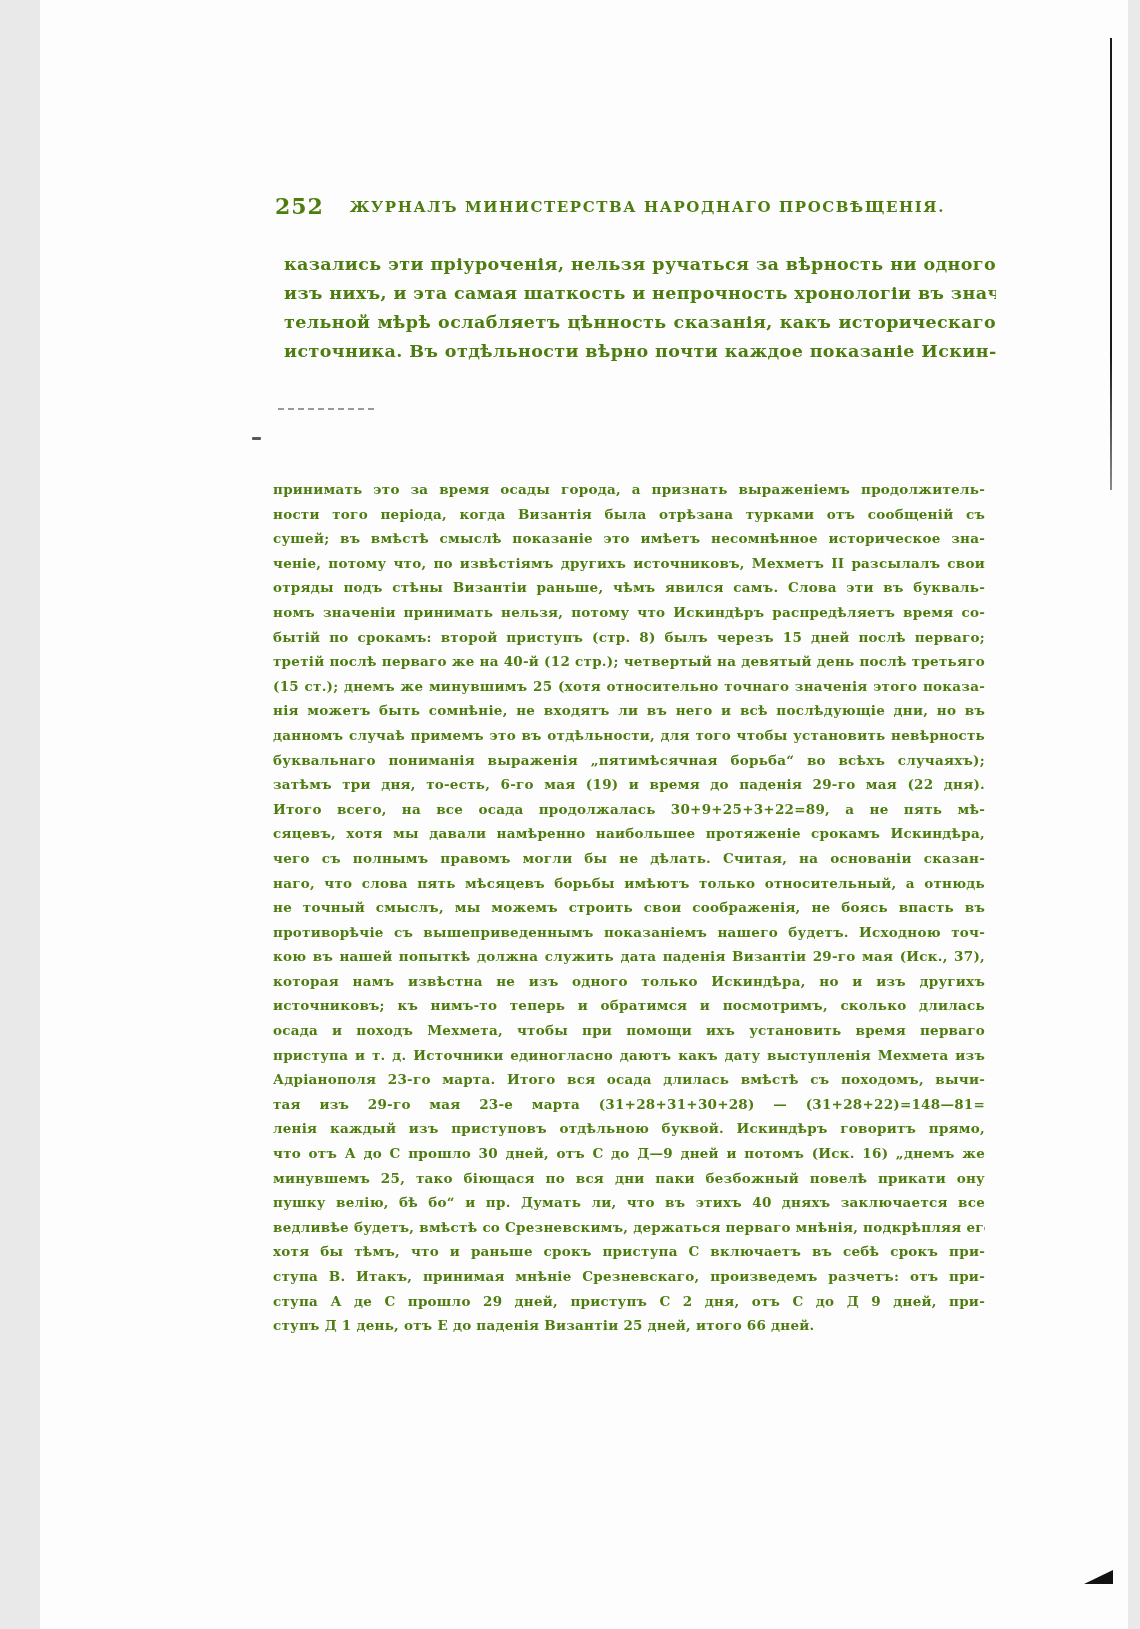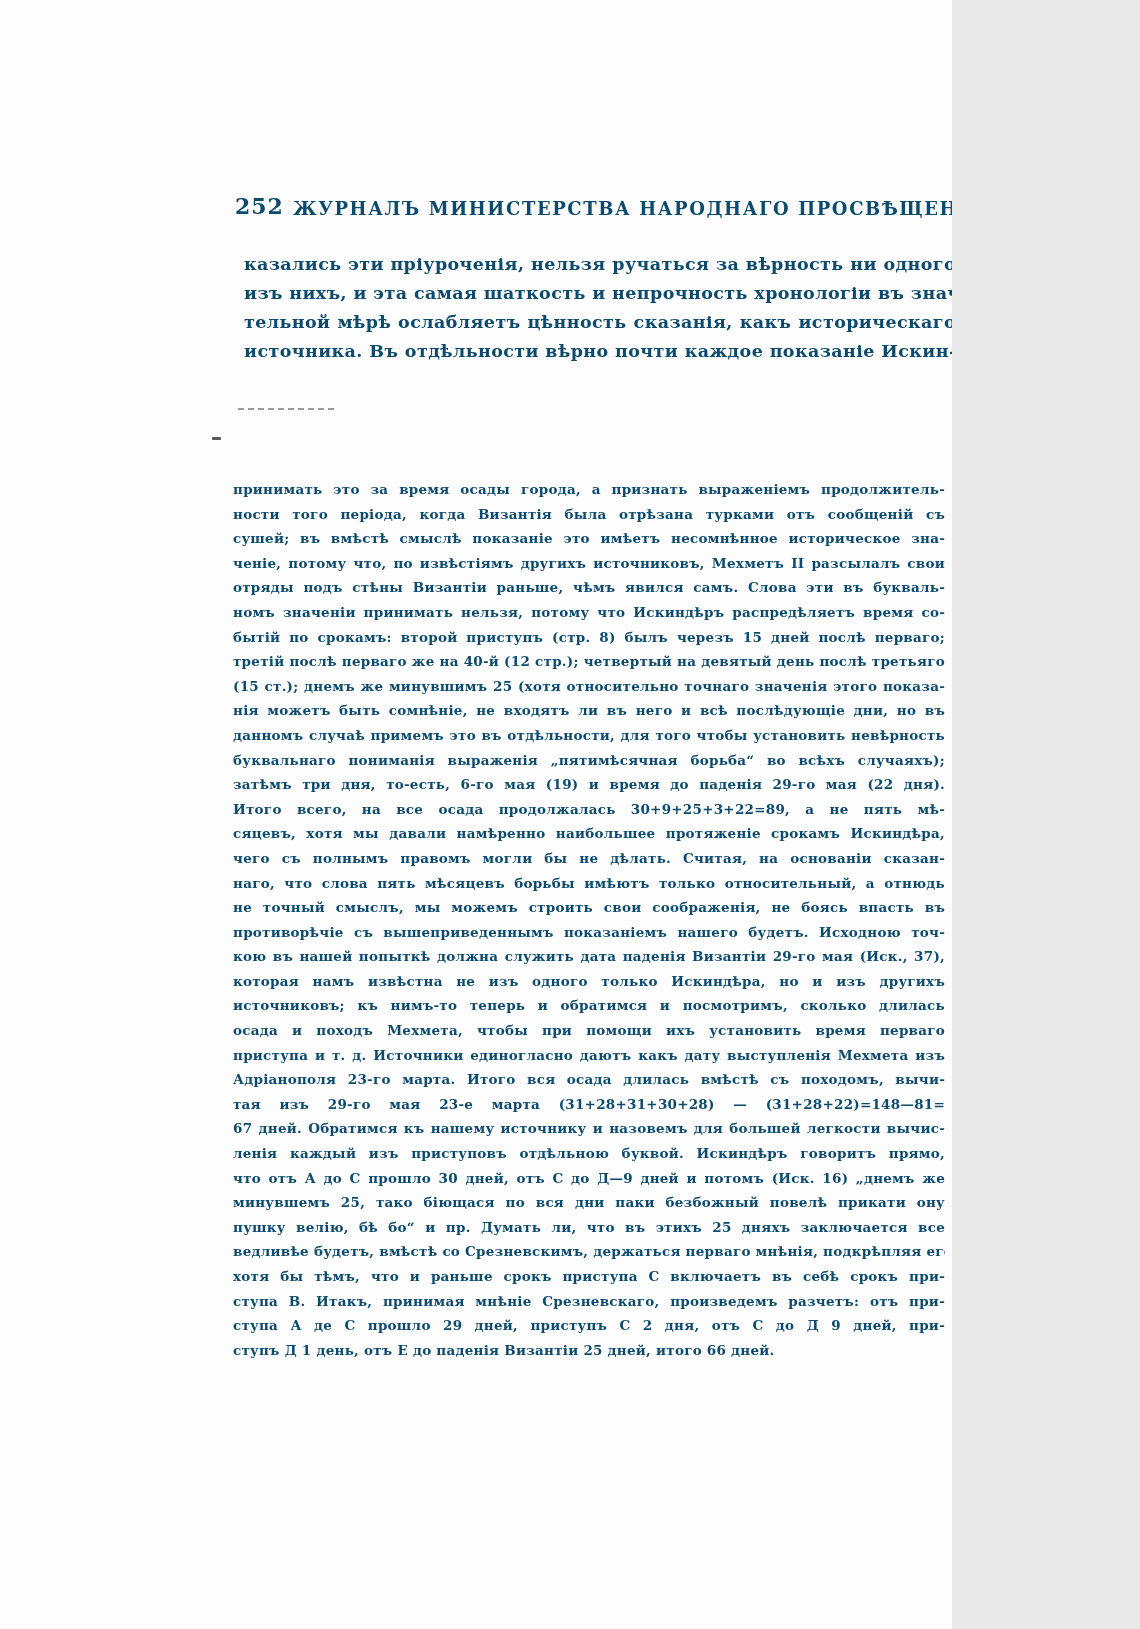--- a/index.html
+++ b/index.html
@@ -1,33 +1,34 @@
 <!DOCTYPE html>
 <html><head>
 <meta charset="utf-8">
 <style>
   html,body{margin:0;padding:0;background:#e9e9e9;}
   .page{
     position:relative;
-    width:952px;height:1629px;
+    width:1088px;height:1629px;
     background:#fdfdfd;
     font-family:"DejaVu Serif", serif;
-    color:#0c4a6e;
+    color:#4d7c0f;
     overflow:hidden;
+    margin-left:40px;
   }
   
   .header{position:absolute;top:193px;left:233px;width:712px;height:30px;}
   .pageno{
     position:absolute;left:2px;top:0;
     font-size:22px;font-weight:bold;letter-spacing:1px;
   }
   .runtitle{
     position:absolute;left:60px;right:40px;top:5px;
-    text-align:center;
-    font-size:18px;font-weight:bold;letter-spacing:1.6px;
+    text-align:right;
+    font-size:15px;font-weight:bold;letter-spacing:1.6px;
     white-space:nowrap;
   }
   
   .main-text{position:absolute;top:250px;left:244px;width:712px;}
   .main-text .line{
     height:29px;line-height:29px;
     font-size:17.5px;font-weight:bold;letter-spacing:.4px;
     text-align:justify;text-align-last:justify;
     overflow:hidden;white-space:nowrap;
   }
@@ -101,25 +102,24 @@
       <div class="line">наго, что слова пять мѣсяцевъ борьбы имѣютъ только относительный, а отнюдь</div>
       <div class="line">не точный смыслъ, мы можемъ строить свои соображенія, не боясь впасть въ</div>
       <div class="line">противорѣчіе съ вышеприведеннымъ показаніемъ нашего будетъ. Исходною точ-</div>
       <div class="line">кою въ нашей попыткѣ должна служить дата паденія Византіи 29-го мая (Иск., 37),</div>
       <div class="line">которая намъ извѣстна не изъ одного только Искиндѣра, но и изъ другихъ</div>
       <div class="line">источниковъ; къ нимъ-то теперь и обратимся и посмотримъ, сколько длилась</div>
       <div class="line">осада и походъ Мехмета, чтобы при помощи ихъ установить время перваго</div>
       <div class="line">приступа и т. д. Источники единогласно даютъ какъ дату выступленія Мехмета изъ</div>
       <div class="line">Адріанополя 23-го марта. Итого вся осада длилась вмѣстѣ съ походомъ, вычи-</div>
       <div class="line">тая изъ 29-го мая 23-е марта (31+28+31+30+28) — (31+28+22)=148—81=</div>
-      <div class="line">67 дней. Обратимся къ нашему источнику и назовемъ для большей легкости вычис-</div>
       <div class="line">ленія каждый изъ приступовъ отдѣльною буквой. Искиндѣръ говоритъ прямо,</div>
       <div class="line">что отъ А до С прошло 30 дней, отъ С до Д—9 дней и потомъ (Иск. 16) „днемъ же</div>
       <div class="line">минувшемъ 25, тако біющася по вся дни паки безбожный повелѣ прикати ону</div>
-      <div class="line">пушку велію, бѣ бо“ и пр. Думать ли, что въ этихъ 25 дняхъ заключается все</div>
+      <div class="line">пушку велію, бѣ бо“ и пр. Думать ли, что въ этихъ 40 дняхъ заключается все</div>
       <div class="line">ведливѣе будетъ, вмѣстѣ со Срезневскимъ, держаться перваго мнѣнія, подкрѣпляя его</div>
       <div class="line">хотя бы тѣмъ, что и раньше срокъ приступа С включаетъ въ себѣ срокъ при-</div>
       <div class="line">ступа В. Итакъ, принимая мнѣніе Срезневскаго, произведемъ разчетъ: отъ при-</div>
       <div class="line">ступа А де С прошло 29 дней, приступъ С 2 дня, отъ С до Д 9 дней, при-</div>
       <div class="line">ступъ Д 1 день, отъ Е до паденія Византіи 25 дней, итого 66 дней.</div>
     </div>
 
   <div class="corner-triangle"></div>
 
 </div>

